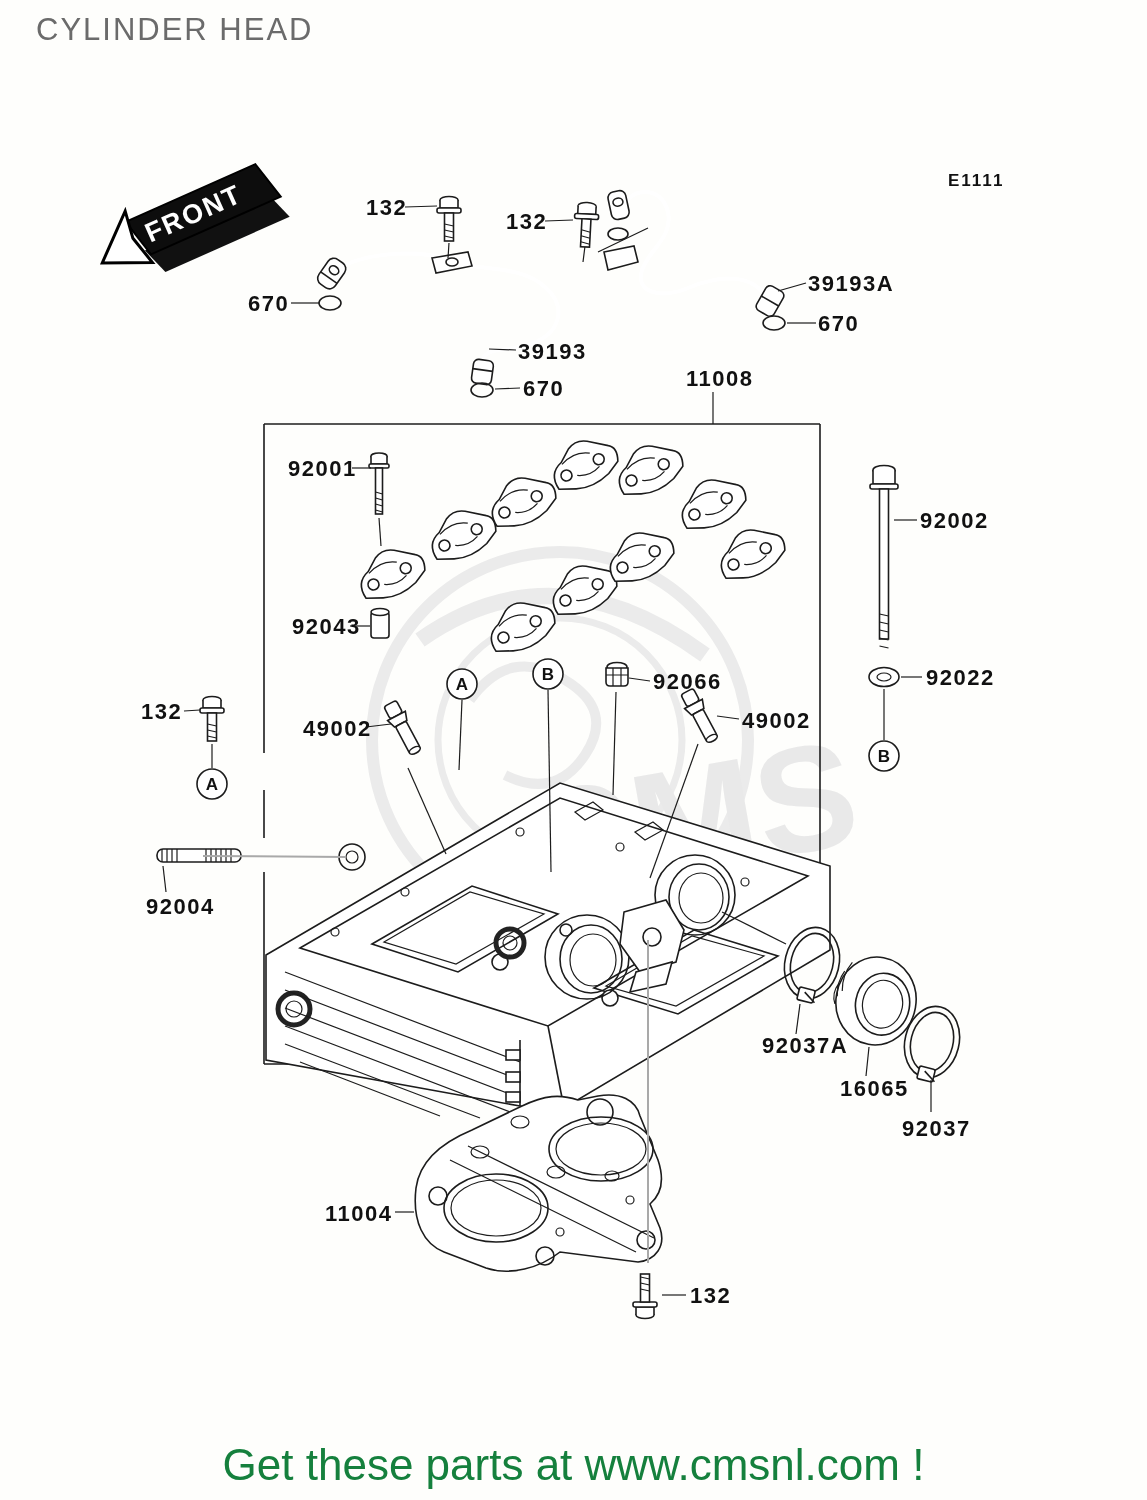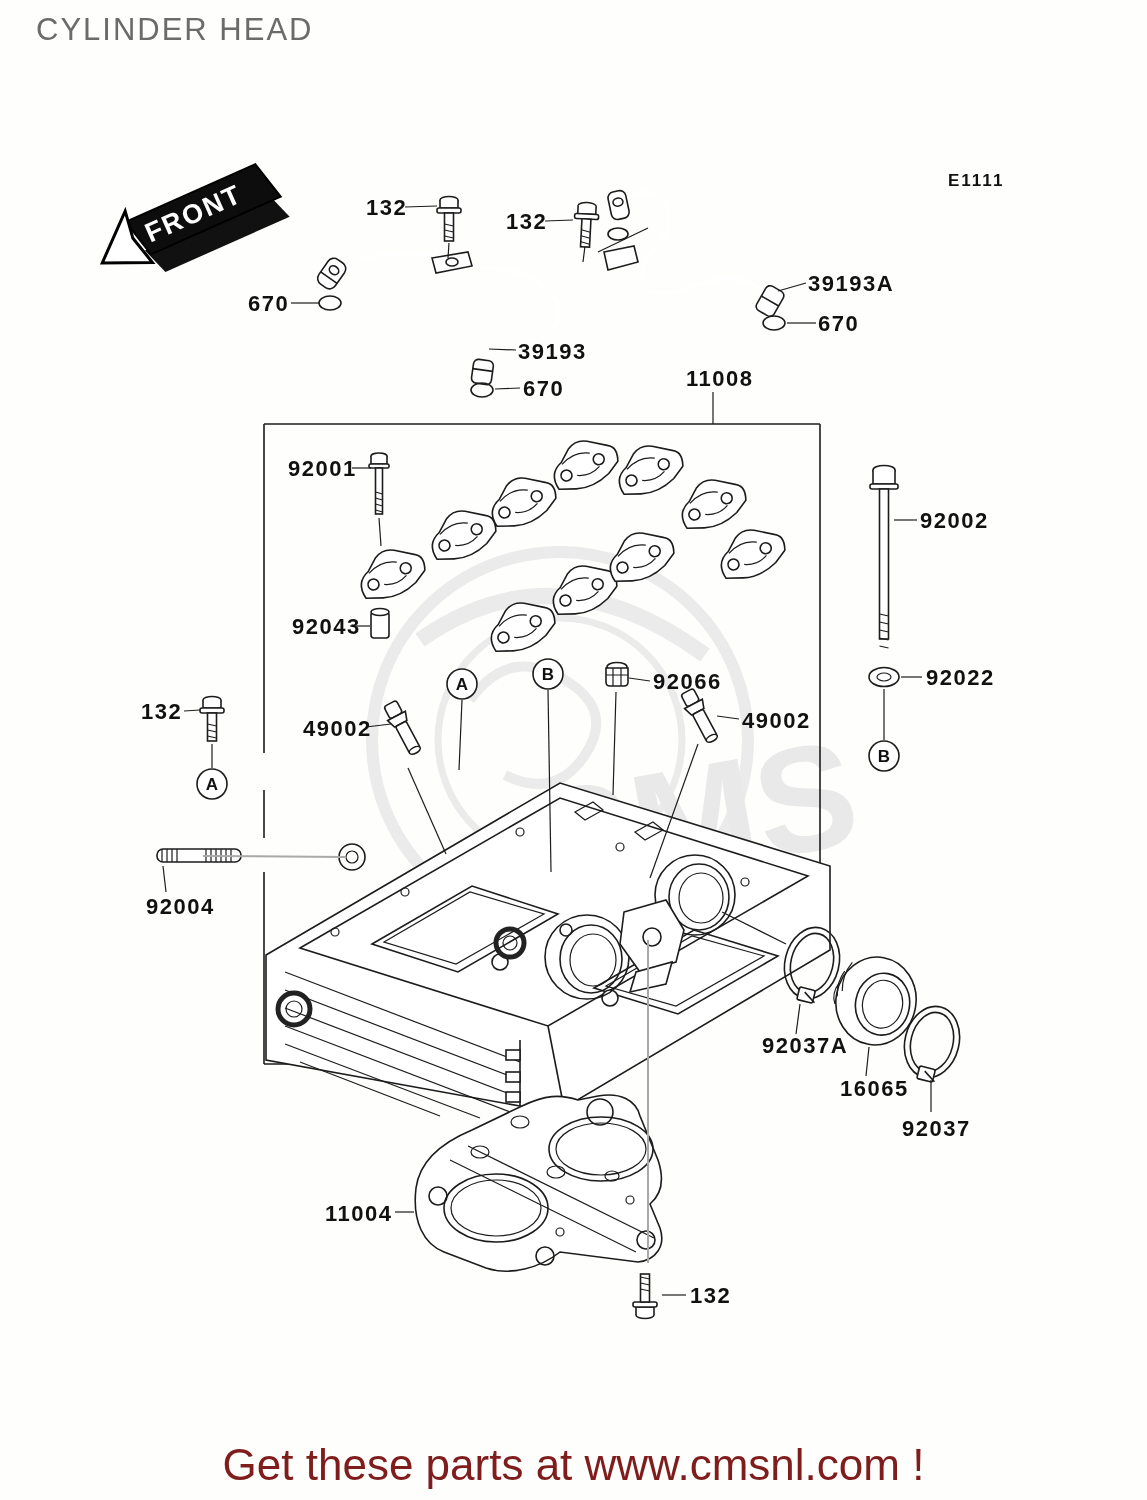--- a/index.html
+++ b/index.html
@@ -1,21 +1,21 @@
 <!DOCTYPE html>
 <html><head>
 <meta charset="utf-8">
 <style>
   html,body{margin:0;padding:0;background:#ffffff;}
   .page{position:relative;width:1147px;height:1500px;background:#fefefc;overflow:hidden;
         font-family:"Liberation Sans",sans-serif;}
   .title{position:absolute;left:21px;top:12px;font-size:31px;color:#6b6b6b;
          letter-spacing:2px;font-weight:400;margin-left:15px;}
   .footer{position:absolute;left:0;top:1440px;width:1147px;text-align:center;
-          font-size:44px;color:#7f1d1d;}
+          font-size:44px;color:#15803d;}
   svg text.lbl{font-family:"Liberation Sans",sans-serif;font-weight:bold;font-size:22px;
                letter-spacing:1.5px;fill:#111;}
   svg text.code{font-family:"Liberation Sans",sans-serif;font-weight:bold;font-size:17px;
                 letter-spacing:2px;fill:#111;}
   svg text.circ{font-family:"Liberation Sans",sans-serif;font-weight:bold;font-size:17px;fill:#111;}
   svg text.wm1{font-family:"Liberation Sans",sans-serif;font-weight:bold;font-size:150px;fill:#e9e9e9;}
   svg text.wm2{font-family:"Liberation Sans",sans-serif;font-weight:bold;font-size:58px;fill:#e4e4e4;}
   svg text.front{font-family:"Liberation Sans",sans-serif;font-weight:bold;font-size:27px;
                  fill:#ffffff;letter-spacing:2px;}
   .ln{stroke:#1c1c1c;stroke-width:1.6;fill:none;}

